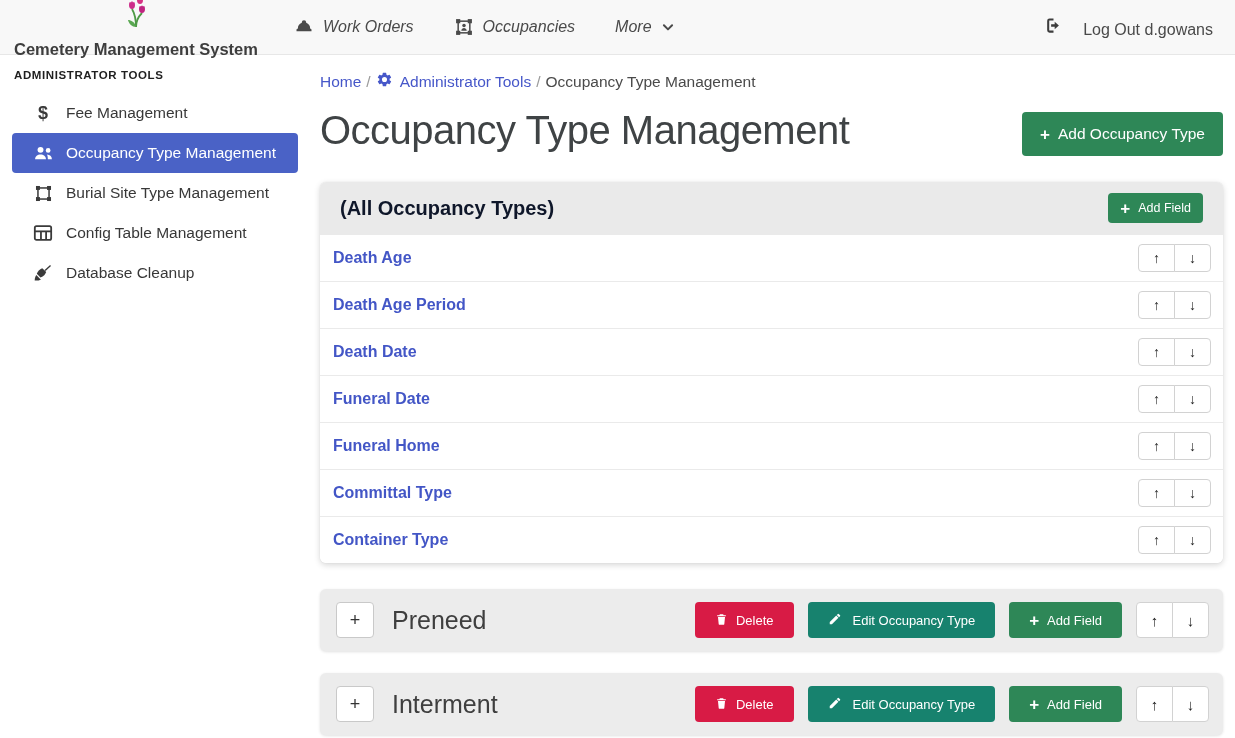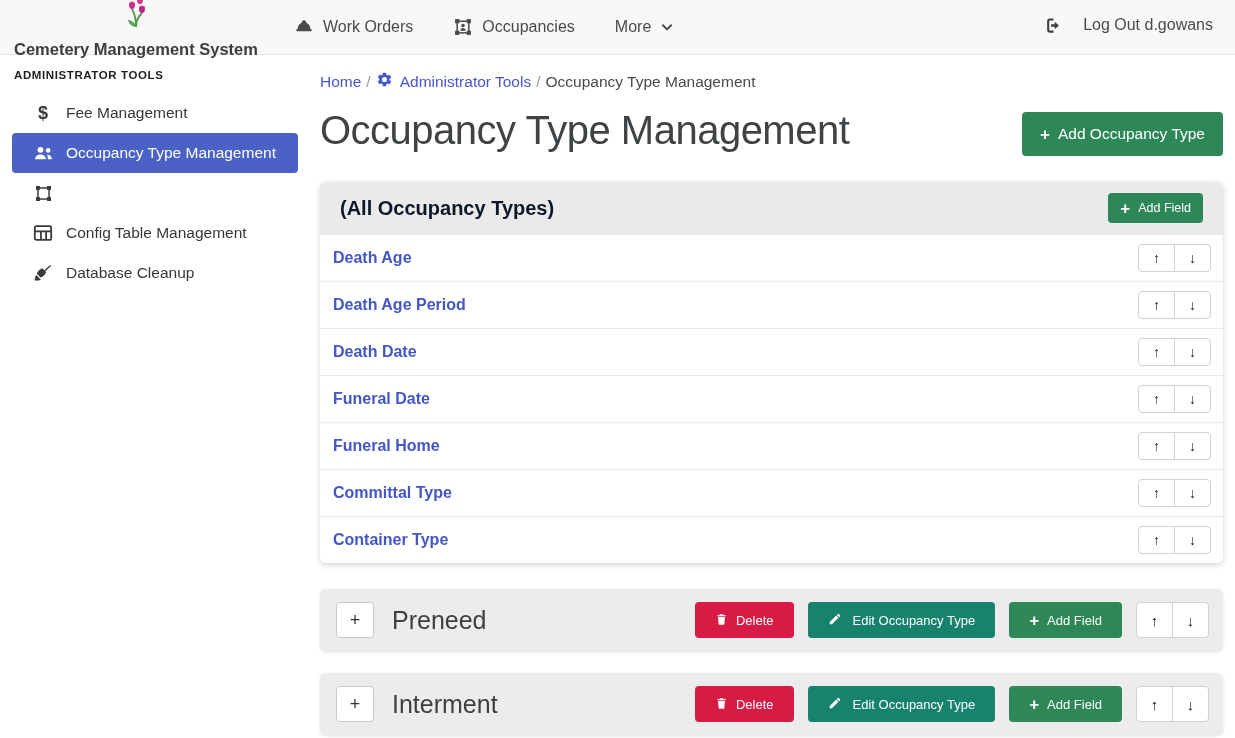--- a/index.html
+++ b/index.html
@@ -3,25 +3,25 @@
 <meta charset="utf-8">
 <style>
   * { margin:0; padding:0; box-sizing:border-box; }
   html,body { width:1235px; height:738px; overflow:hidden; background:#fff;
     font-family:"Liberation Sans","DejaVu Sans",sans-serif; color:#3a3a3a; }
 
   
   .navbar { height:55px; background:#f8f8f8; border-bottom:1px solid #e7e7e7;
     display:flex; align-items:center; padding:0 22px 0 14px; }
   .brand { display:flex; align-items:center; gap:8px; font-size:16.5px; font-weight:bold; color:#3d3d3d; cursor:pointer;flex-direction:column; }
-  .nav-items { display:flex; align-items:center; margin-left:36px; gap:40px; }
+  .nav-items { display:flex; align-items:center; margin-left:36px; gap:40px;font-style:italic; }
   .nav-item { display:flex; align-items:center; gap:9px; font-size:16px; color:#4a4a4a; cursor:pointer; }
   .nav-item svg { display:block; }
   .nav-spacer { flex:1; }
-  .logout { display:flex; align-items:flex-start; gap:20px; font-size:16px; color:#4a4a4a; cursor:pointer; }
+  .logout { display:flex; align-items:flex-end; gap:20px; font-size:16px; color:#4a4a4a; cursor:pointer; }
 
   
   .layout { display:flex; width:100%; height:683px; }
   .sidebar { width:310px; flex:0 0 310px; padding:8px 12px 0 12px; }
   .sidebar-heading { font-size:11.5px; font-weight:bold; letter-spacing:.6px; color:#1f1f1f; margin:6px 0 12px 2px; }
   .side-item { height:40px; display:flex; align-items:center; gap:12px; padding-left:20px;
     font-size:15.5px; color:#383838; border-radius:4px; cursor:pointer; }
   .side-item .ico { width:22px; display:flex; justify-content:center; align-items:center; }
   .side-item.active { background:#4a62c6; color:#fff; }
   .dollar-glyph { font-size:18px; font-weight:bold; color:#3a3a3a; }
@@ -167,20 +167,21 @@
     <div class="side-item">
       <span class="ico">
         <svg width="19" height="19" viewBox="0 0 24 24">
           <rect x="5" y="5" width="14" height="14" fill="none" stroke="#3a3a3a" stroke-width="1.9"></rect>
           <rect x="2.5" y="2.5" width="5" height="5" fill="#3a3a3a"></rect>
           <rect x="16.5" y="2.5" width="5" height="5" fill="#3a3a3a"></rect>
           <rect x="2.5" y="16.5" width="5" height="5" fill="#3a3a3a"></rect>
           <rect x="16.5" y="16.5" width="5" height="5" fill="#3a3a3a"></rect>
         </svg>
       </span>
+      <span>Burial Site Type Management</span>
     </div>
 
     <div class="side-item">
       <span class="ico">
         <svg width="20" height="18" viewBox="0 0 24 22">
           <rect x="2" y="2.5" width="20" height="17" rx="2" fill="none" stroke="#3a3a3a" stroke-width="2.2"></rect>
           <line x1="2" y1="9" x2="22" y2="9" stroke="#3a3a3a" stroke-width="2.2"></line>
           <line x1="9.5" y1="9" x2="9.5" y2="19.5" stroke="#3a3a3a" stroke-width="2.2"></line>
           <line x1="15.8" y1="9" x2="15.8" y2="19.5" stroke="#3a3a3a" stroke-width="2.2"></line>
         </svg>

